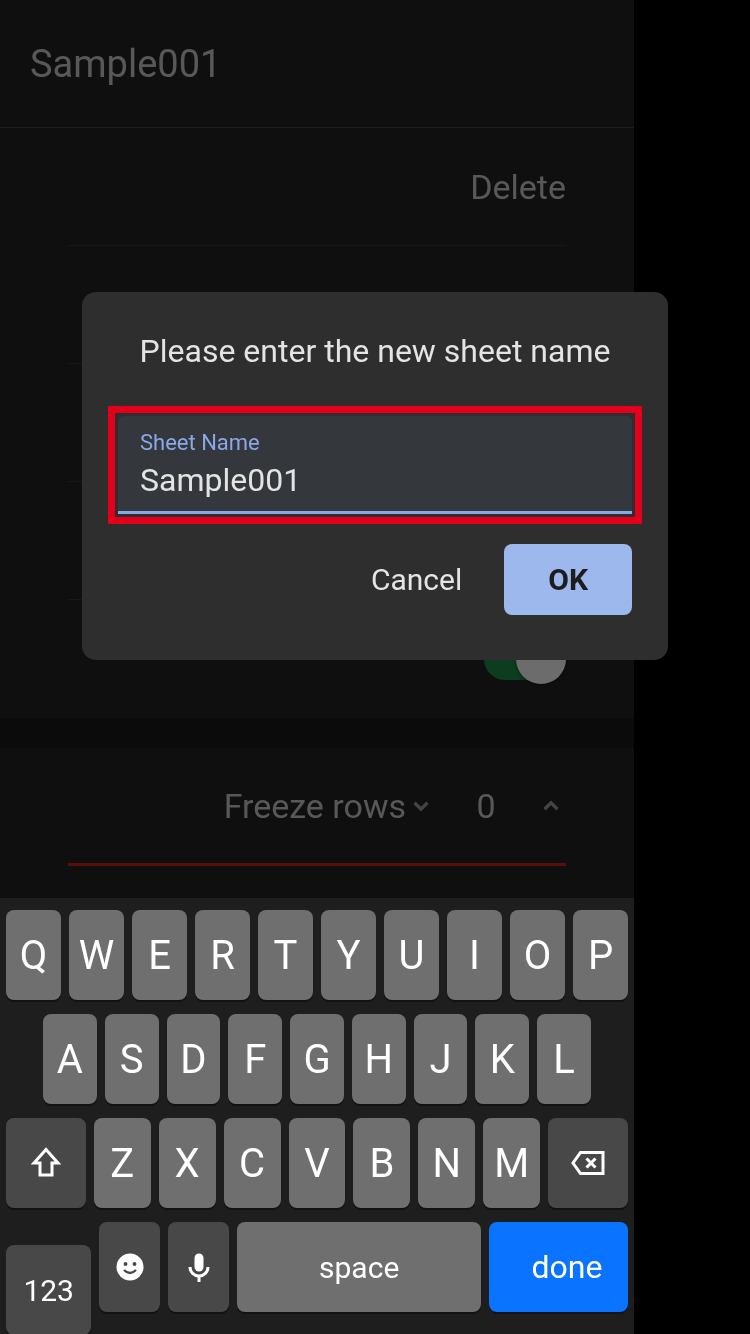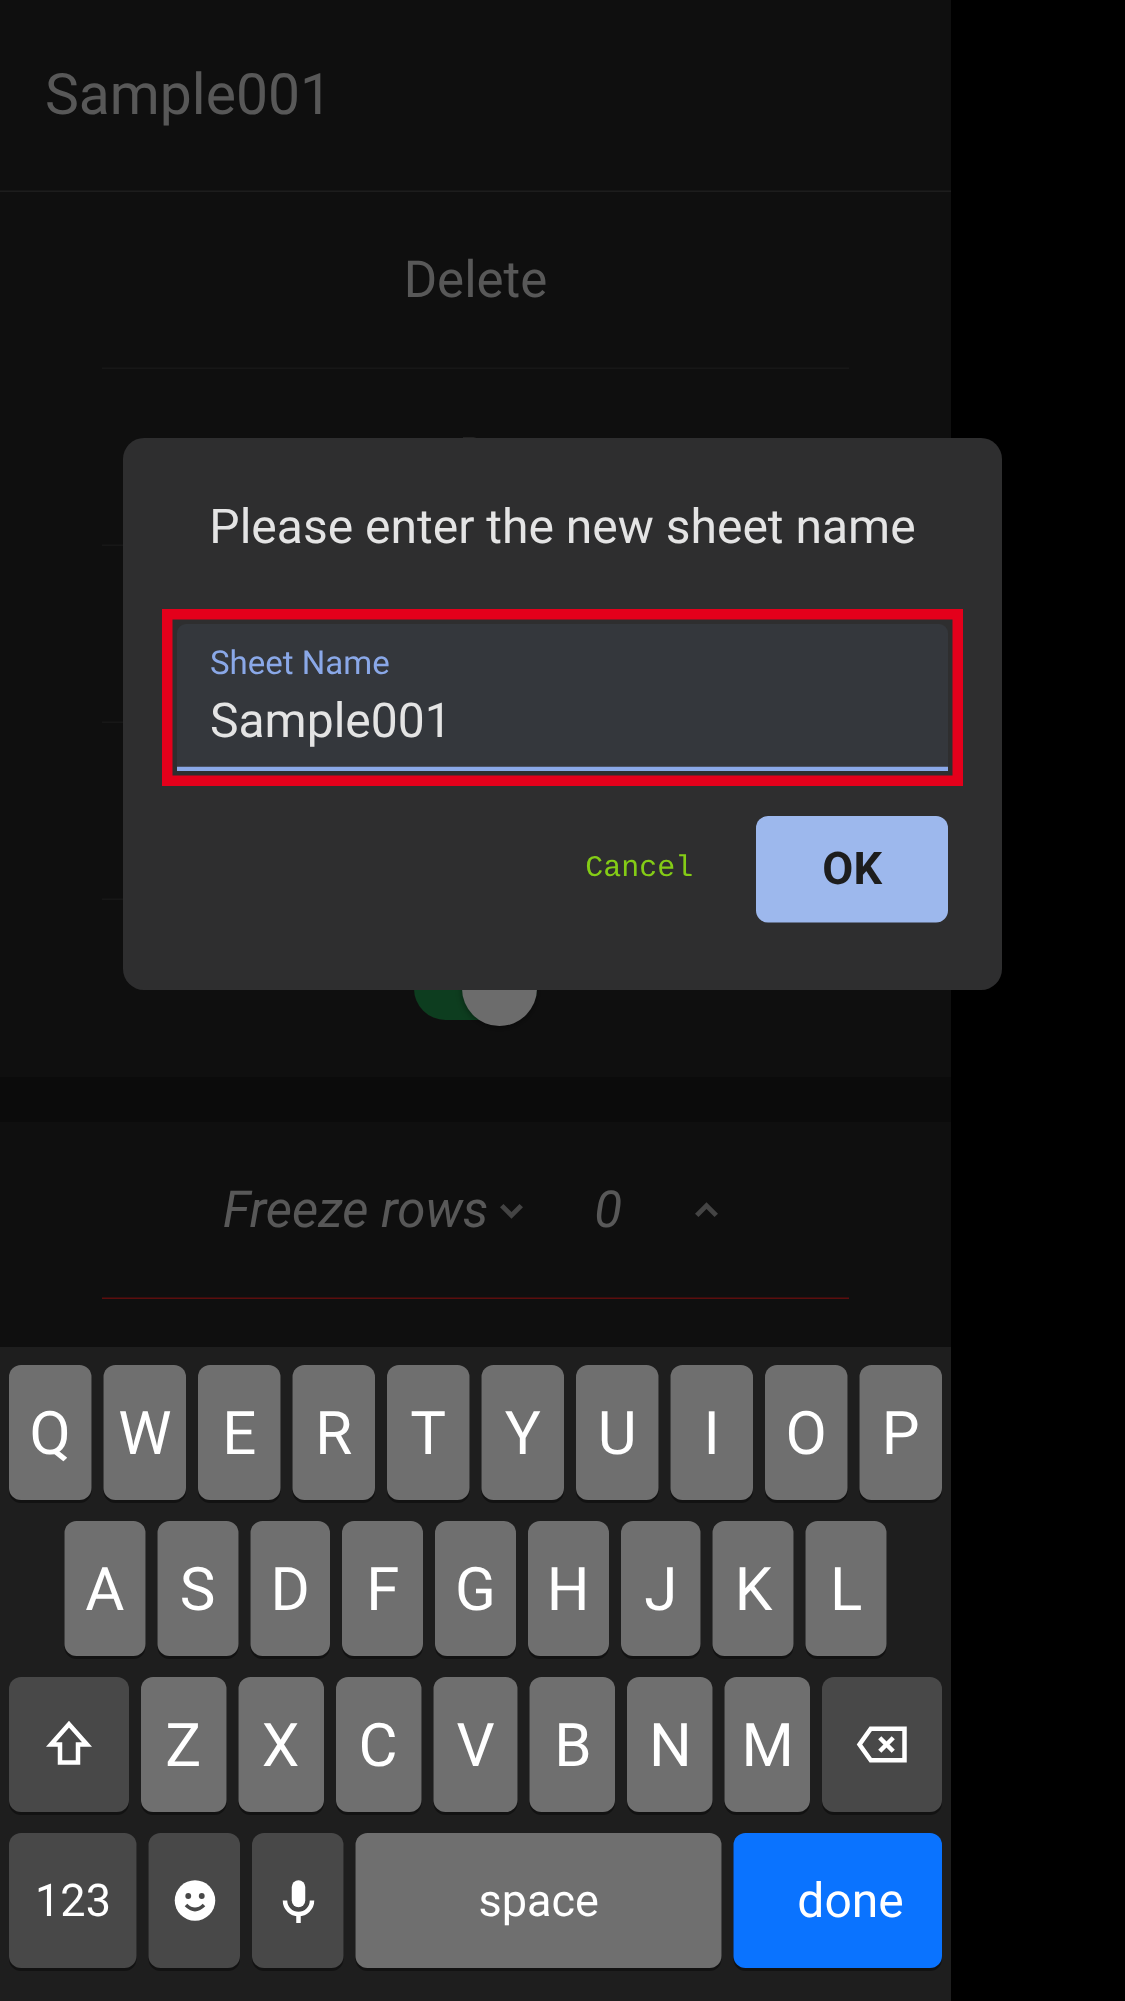--- a/index.html
+++ b/index.html
@@ -5,21 +5,21 @@
   * { margin: 0; padding: 0; box-sizing: border-box; font-family: Roboto, -apple-system, Helvetica, Arial, sans-serif; }
   html, body { width: 750px; height: 1334px; background: #000; overflow: hidden; }
   .screen { position: relative; width: 634px; height: 1334px; background: #1f1f1f; }
 
   
   .header { height: 128px; display: flex; align-items: center; padding: 0 30px; border-bottom: 1px solid #3a3a3a; }
   .header-title { color: #b0b0b0; font-size: 38px; font-weight: 400; }
 
   
   .menu { padding: 0 68px; }
-  .menu-item { height: 118px; display: flex; align-items: center; justify-content: center; color: #b0b0b0; font-size: 34px; border-bottom: 1px solid #2e2e2e; }
+  .menu-item { height: 118px; display: flex; align-items: center; justify-content: flex-end; color: #b0b0b0; font-size: 34px; border-bottom: 1px solid #2e2e2e; }
   .menu-item:last-child { border-bottom: none; }
   .menu-label { color: #b0b0b0; }
   .toggle { width: 82px; height: 42px; background: #1b7a3e; border-radius: 21px; position: relative; }
   .toggle-knob { position: absolute; right: 0; top: -4px; width: 50px; height: 50px; background: #d8d8d8; border-radius: 50%; box-shadow: 0 1px 4px rgba(0,0,0,0.4); }
 
   .section-gap { height: 30px; background: #171717; }
 
   .stepper { display: flex; align-items: center; gap: 40px; color: #b0b0b0; }
   .stepper-val { font-size: 34px; min-width: 20px; text-align: center; }
   .chev { width: 30px; height: 30px; display: flex; align-items: center; justify-content: center; }
@@ -29,33 +29,33 @@
   .overlay { position: absolute; inset: 0; background: rgba(0,0,0,0.5); }
 
   
   .dialog { position: absolute; left: 82px; top: 292px; width: 586px; background: #2e2e2f; border-radius: 14px; padding: 40px 36px 45px; }
   .dialog-title { color: #e4e4e4; font-size: 32px; text-align: center; margin-bottom: 36px; }
   .highlight { border: 7px solid #e4001b; padding: 3px; margin: 16px -10px 20px; }
   .field { background: #34373c; border-radius: 6px 6px 0 0; padding: 14px 22px 12px; border-bottom: 3px solid #8aa8e8; }
   .field-label { color: #8aa8e8; font-size: 22px; margin-bottom: 6px; }
   .field-input { background: transparent; border: none; outline: none; color: #e4e4e4; font-size: 32px; width: 100%; }
   .dialog-actions { display: flex; justify-content: flex-end; align-items: center; gap: 34px; margin-top: 14px; }
-  .btn-cancel { color: #84cc16; font-size: 20px; background: none; border: none; padding: 16px 8px; font-family: Liberation Mono, monospace; }
+  .btn-cancel { color: #e5e5e5; font-size: 30px; background: none; border: none; padding: 16px 8px; }
   .btn-ok { background: #9db8ed; color: #1d1d1d; font-size: 30px; border: none; border-radius: 8px; padding: 18px 44px; font-weight: bold; }
 
   
   .keyboard { position: absolute; bottom: 0; left: 0; right: 0; height: 436px; background: #1e1e1e; padding: 12px 6px 8px; display: flex; flex-direction: column; gap: 14px; }
   .krow { display: flex; gap: 8px; justify-content: center; }
   .key { flex: 1; height: 90px; background: #6f6f6f; border-radius: 8px; color: #fff; font-size: 40px; display: flex; align-items: center; justify-content: center; box-shadow: 0 2px 0 rgba(0,0,0,0.4); }
   .krow2 { padding: 0 37px; }
   .key-wide { flex: 1.4; }
   .key-dark { background: #484848; }
   .key-space { flex: 4; font-size: 30px; }
   .key-done { flex: 2; background: #0a73ff; font-size: 32px; padding-left: 17px; }
-  .key-123 { flex: 1.4; font-size: 30px; }
+  .key-123 { flex: 1.4; font-size: 30px; margin-top: 23px; }
   .key-emoji { flex: 1; }
   .key-mic { flex: 1; }
   .key svg { width: 36px; height: 36px; fill: #fff; }
 </style>
 </head>
 <body>
 
 <div class="screen">
 
   <div class="header">
@@ -78,21 +78,21 @@
     <div class="menu-item">
       <div class="toggle">
         <div class="toggle-knob"></div>
       </div>
     </div>
   </div>
 
   <div class="section-gap"></div>
 
   <div class="menu">
-    <div class="menu-item" style="border-bottom:1px solid #b91c1c;font-style:italic;">
+    <div class="menu-item" style="border-bottom:3px solid #b91c1c;">
       <span class="menu-label">Freeze rows</span>
       <div class="stepper">
         <span class="chev">
           <svg viewBox="0 0 24 24">
               <polyline points="6 9 12 15 18 9"></polyline>
             </svg>
         </span>
         <span class="stepper-val">0</span>
         <span class="chev">
           <svg viewBox="0 0 24 24">

